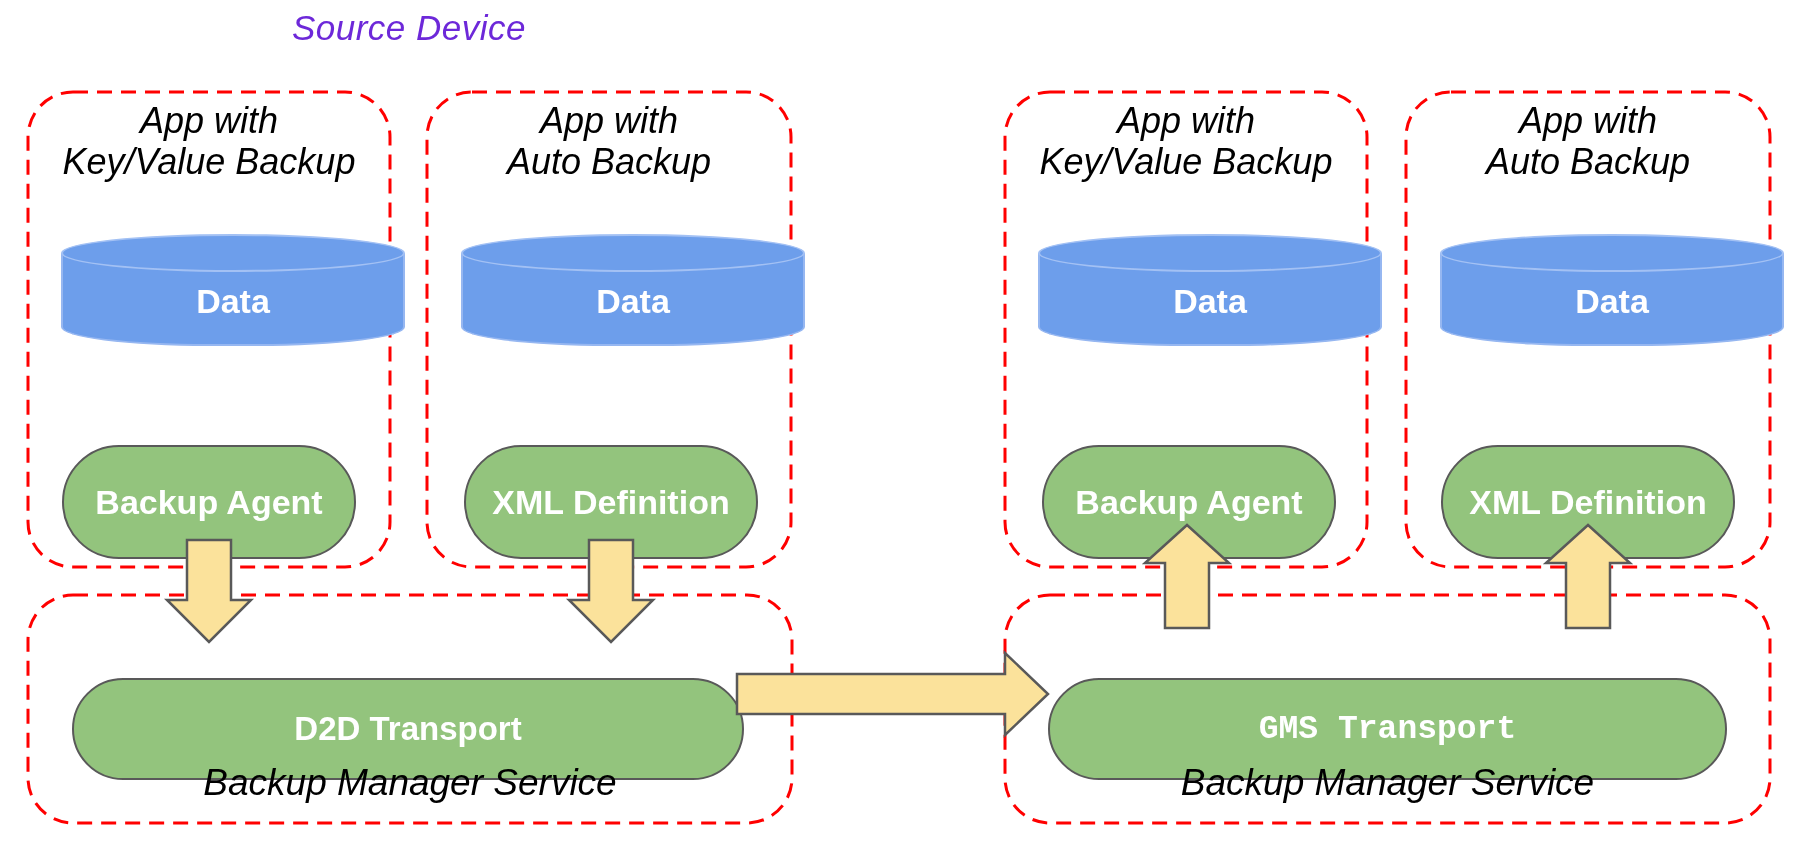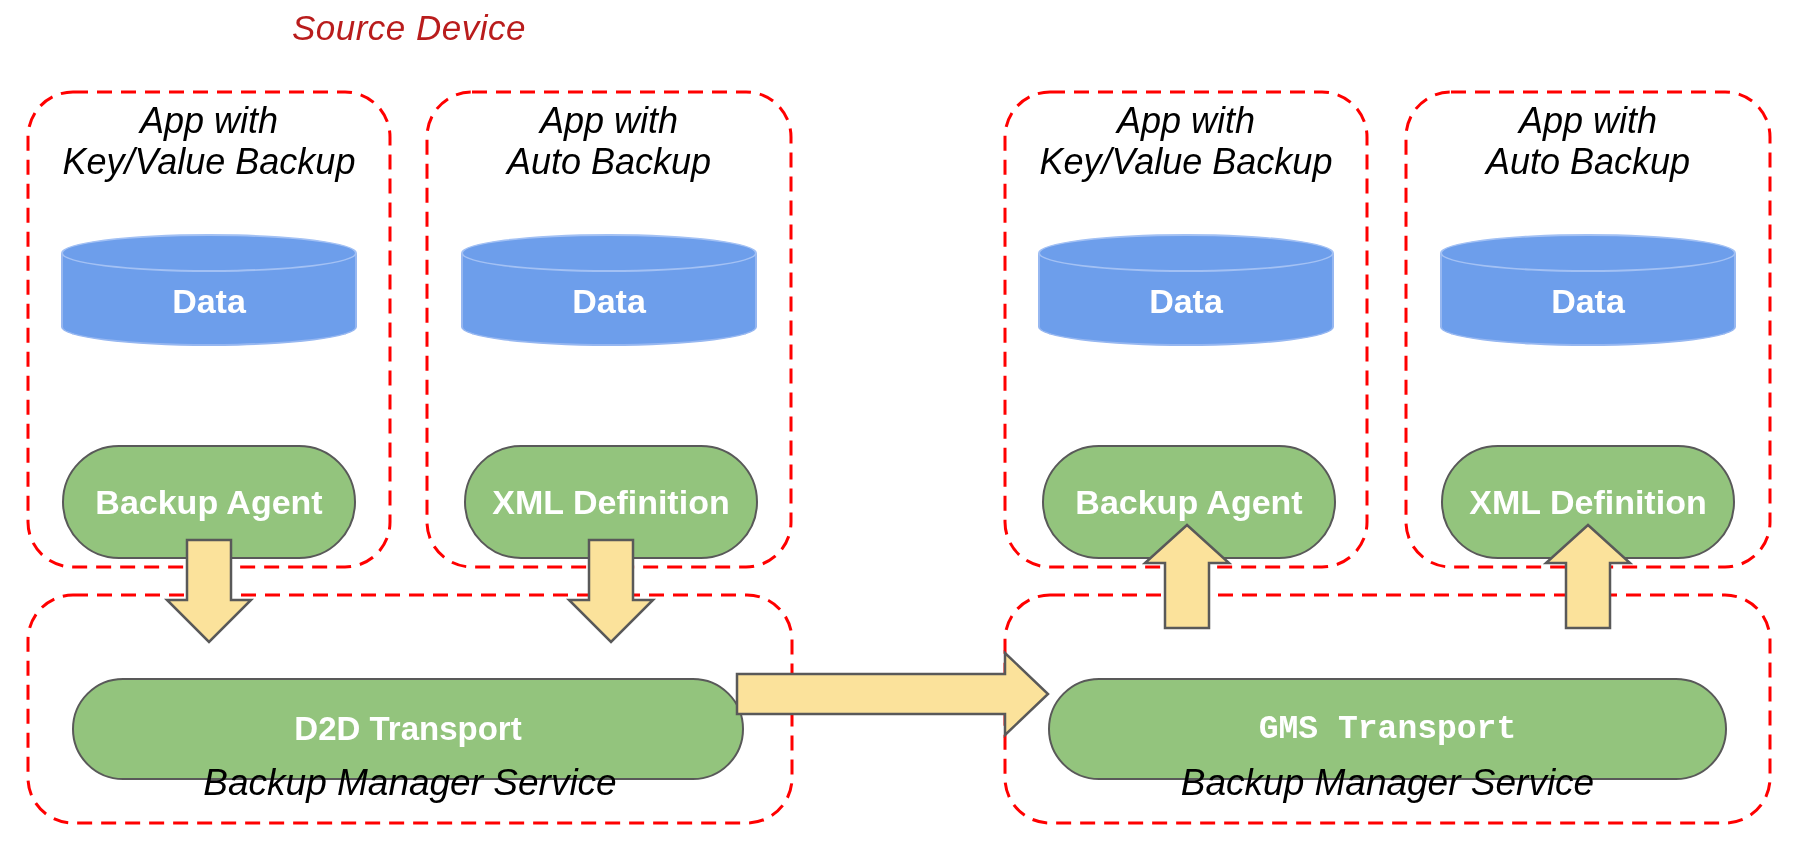--- a/index.html
+++ b/index.html
@@ -12,42 +12,42 @@
     font-family: "Liberation Sans", sans-serif;
   }
   .layer { position: absolute; left: 0; top: 0; width: 1797px; height: 847px; }
 
   .title {
     position: absolute;
     top: 8px;
     text-align: center;
     font-style: italic;
     font-size: 35px;
-    color: #b91c1c;
+    color: #6d28d9;
     letter-spacing: 0.5px;
   }
   .app-label {
     position: absolute;
     text-align: center;
     font-style: italic;
     font-size: 36px;
     line-height: 41px;
     color: #000000;
   }
   .caption {
     position: absolute;
     top: 762px;
     text-align: center;
     font-style: italic;
     font-size: 37px;
     color: #000000;
   }
 
   
-  .cyl { position: absolute; width: 296px; height: 112px; }
+  .cyl { position: absolute; width: 344px; height: 112px; }
   .cyl-top {
     position: absolute; left: 0; right: 0; top: 0; height: 38px;
     background: #6d9eeb;
     border: 2px solid #a3c1f4;
     border-radius: 50%;
     box-sizing: border-box;
     z-index: 2;
   }
   .cyl-body {
     position: absolute; left: 0; right: 0; top: 19px; bottom: 0;

